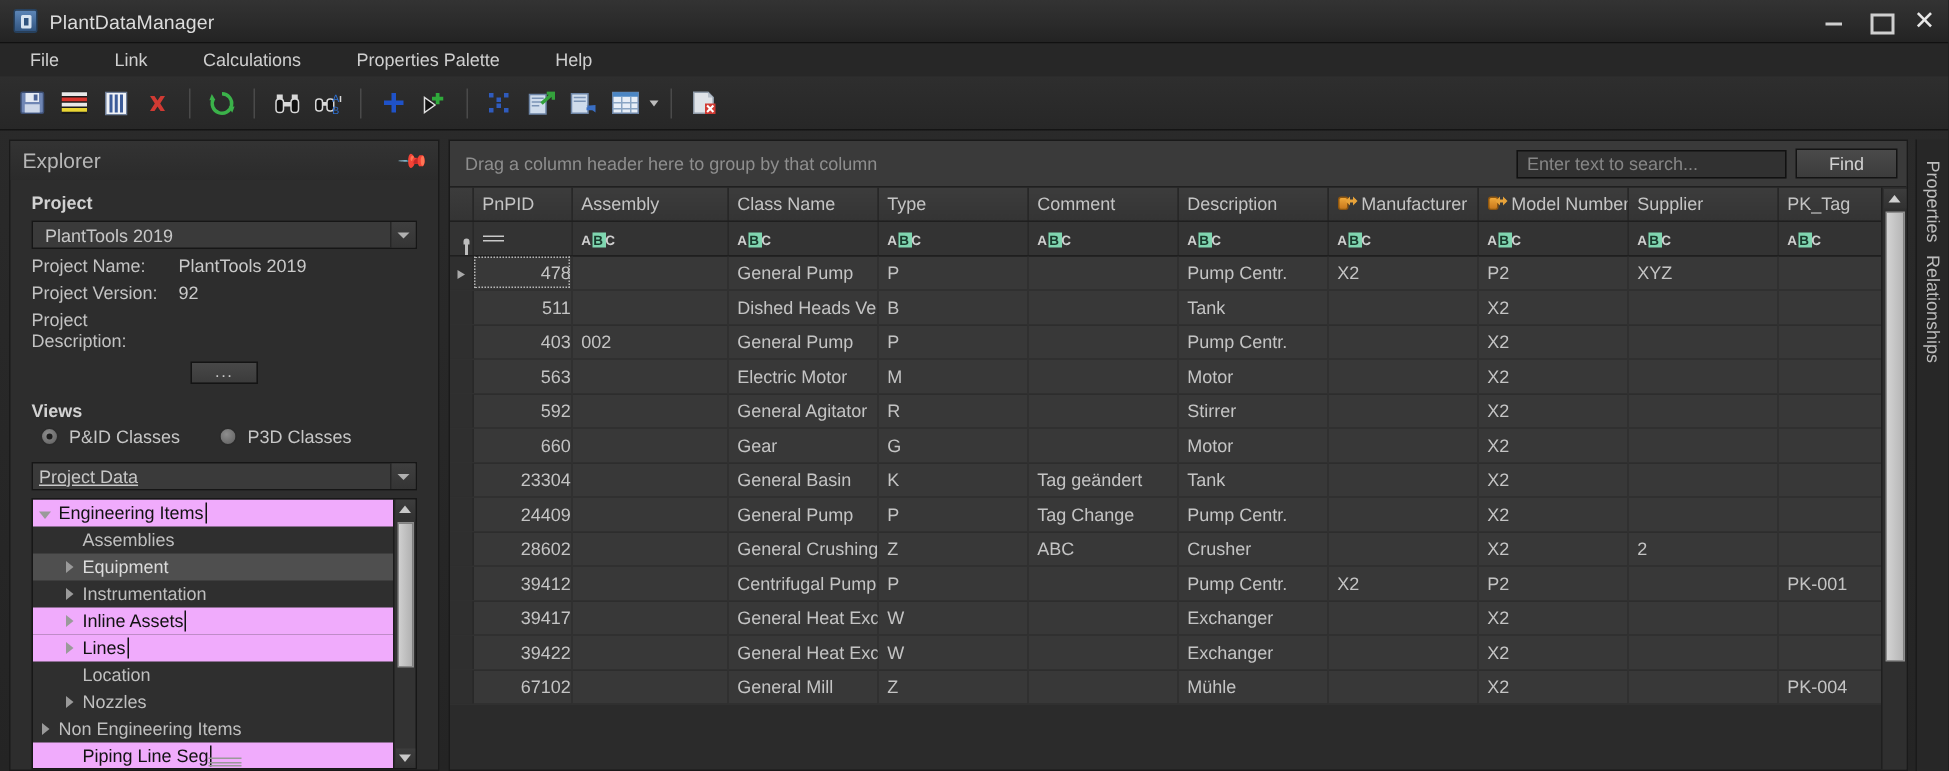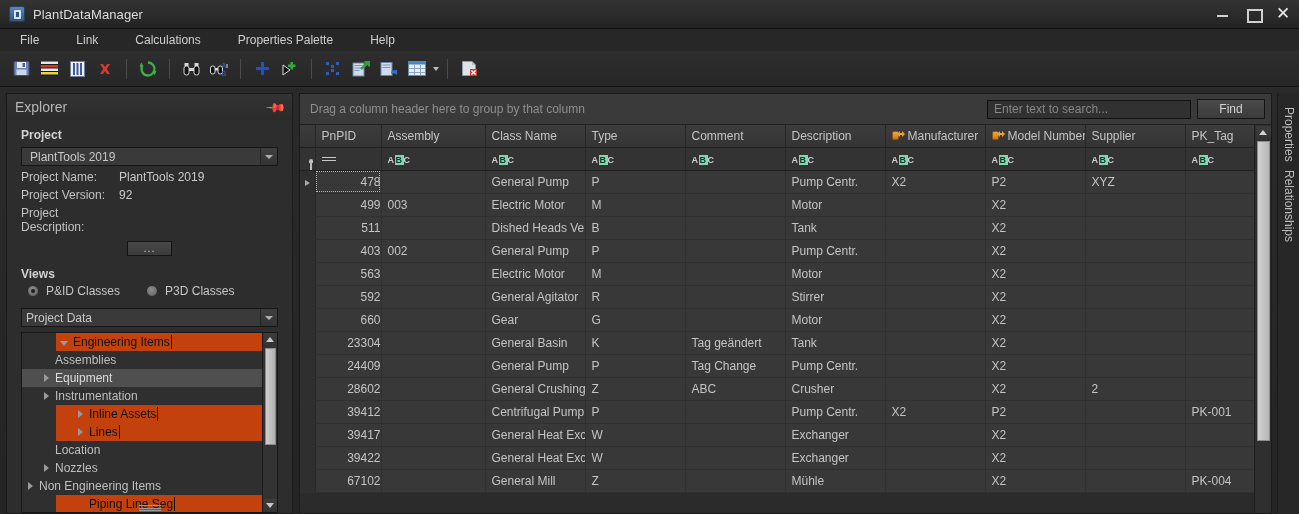--- a/index.html
+++ b/index.html
@@ -84,33 +84,33 @@
               border: 1px solid #141414; color: #c9c9c9; font-size: 11px; line-height: 13px;
               text-align: center; letter-spacing: 1px; }
   .views-title { font-weight: bold; color: #d2d2d2; font-size: 12px; margin: 11px 0 3px 0; }
   .radios { display: flex; gap: 26px; padding-left: 6px; align-items: center; }
   .radio { display: flex; align-items: center; gap: 7px; font-size: 12px; color: #c6c6c6; }
   .rdot { width: 12px; height: 12px; border-radius: 50%;
           background: radial-gradient(circle at 40% 35%, #8e8e8e, #5d5d5d);
           border: 1px solid #2b2b2b; position: relative; }
   .rdot.on::after { content:""; position:absolute; left:3px; top:3px; width:4px; height:4px;
                     border-radius:50%; background:#1e1e1e; }
-  .pd-combo { margin-top: 10px; }
+  .pd-combo { margin-top: 10px; text-decoration: underline; }
   .tree-box { margin-top: 5px; flex: 1; min-height: 0; border: 1px solid #171717;
               background: #2f2f2f; display: flex; position: relative; overflow: hidden; }
   .tree-list { flex: 1; min-width: 0; }
   .trow { height: 18px; display: flex; align-items: center; font-size: 12px; color: #bfbfbf;
           padding-right: 2px; white-space: nowrap; }
   .trow .exp { width: 16px; text-align: center; flex: 0 0 16px; }
   .trow .exp i { display:inline-block; width:0;height:0;
                  border-top:4px solid transparent;border-bottom:4px solid transparent;
                  border-left:5px solid #9a9a9a; }
   .trow .exp i.open { border-left:4px solid transparent;border-right:4px solid transparent;
                       border-top:5px solid #9a9a9a; border-bottom:0; }
-  .trow.hl { background: #c2410c; color: #121212; margin-left: 34px; }
+  .trow.hl { background: #f0abfc; color: #121212; }
   .trow.sel { background: #4f4f4f; color: #dcdcdc; }
   .trow .lbl { padding-left: 1px; }
   .trow.hl .lbl { border-right: 1px solid #111; padding-right: 1px; }
   .tscroll { width: 15px; background: #333; border-left: 1px solid #1c1c1c;
              display: flex; flex-direction: column; align-items: center; }
   .tsb-arrow { width: 13px; height: 13px; background: linear-gradient(#3d3d3d,#323232);
                display: flex; align-items: center; justify-content: center; }
   .tsb-arrow i.up { width:0;height:0;border-left:4px solid transparent;border-right:4px solid transparent;border-bottom:5px solid #c9c9c9; }
   .tsb-arrow i.dn { width:0;height:0;border-left:4px solid transparent;border-right:4px solid transparent;border-top:5px solid #c9c9c9; }
   .tsb-thumb { width: 11px; flex: 0 0 auto; height: 97px; margin-top: 2px;
@@ -120,21 +120,21 @@
            width: 22px; height: 6px; display: flex; flex-direction: column; gap: 2px; }
   .hgrip span { height: 1px; background: #9a9a9a; display: block; }
 
   
   .gridpanel { flex: 1; margin-left: 6px; background: #2b2b2b; border: 1px solid #1a1a1a;
                display: flex; flex-direction: column; min-width: 0; min-height: 0; }
   .grouprow { height: 31px; display: flex; align-items: center; padding: 0 6px 0 10px;
               background: #3a3a3a; border-bottom: 1px solid #202020; }
   .group-hint { font-size: 12px; color: #8e8e8e; }
   .searchwrap { margin-left: auto; display: flex; align-items: center; gap: 6px; }
-  .searchbox { width: 204px; height: 19px; background: #313131; border: 1px solid #111;
+  .searchbox { width: 180px; height: 19px; background: #313131; border: 1px solid #111;
                display: flex; align-items: center; padding-left: 6px; }
   .searchbox input { width: 100%; background: transparent; border: 0; outline: none;
                      color: #c6c6c6; font-size: 12px; font-family: "Liberation Sans", sans-serif; }
   .searchbox input::placeholder { color: #868686; }
   .findbtn { width: 68px; height: 20px; background: linear-gradient(#4a4a4a,#3c3c3c);
              border: 1px solid #141414; color: #d2d2d2; font-size: 12px; line-height: 18px; text-align: center; }
   .gridwrap { flex: 1; display: flex; min-height: 0; }
   .gridmain { flex: 1; min-width: 0; display: flex; flex-direction: column; }
   table.grid { width: 100%; border-collapse: collapse; table-layout: fixed; }
   table.grid th { height: 22px; background: linear-gradient(#3c3c3c,#343434);
@@ -589,33 +589,20 @@
                 <td class="cell">P</td>
                 <td class="cell"></td>
                 <td class="cell">Pump Centr.</td>
                 <td class="cell">X2</td>
                 <td class="cell">P2</td>
                 <td class="cell">XYZ</td>
                 <td class="cell pk"></td>
               </tr>
               <tr>
                 <td class="idx"></td>
-                <td class="cell ro">499</td>
-                <td class="cell">003</td>
-                <td class="cell">Electric Motor</td>
-                <td class="cell">M</td>
-                <td class="cell"></td>
-                <td class="cell">Motor</td>
-                <td class="cell"></td>
-                <td class="cell">X2</td>
-                <td class="cell"></td>
-                <td class="cell pk"></td>
-              </tr>
-              <tr>
-                <td class="idx"></td>
                 <td class="cell ro">511</td>
                 <td class="cell"></td>
                 <td class="cell">Dished Heads Ve…</td>
                 <td class="cell">B</td>
                 <td class="cell"></td>
                 <td class="cell">Tank</td>
                 <td class="cell"></td>
                 <td class="cell">X2</td>
                 <td class="cell"></td>
                 <td class="cell pk"></td>

